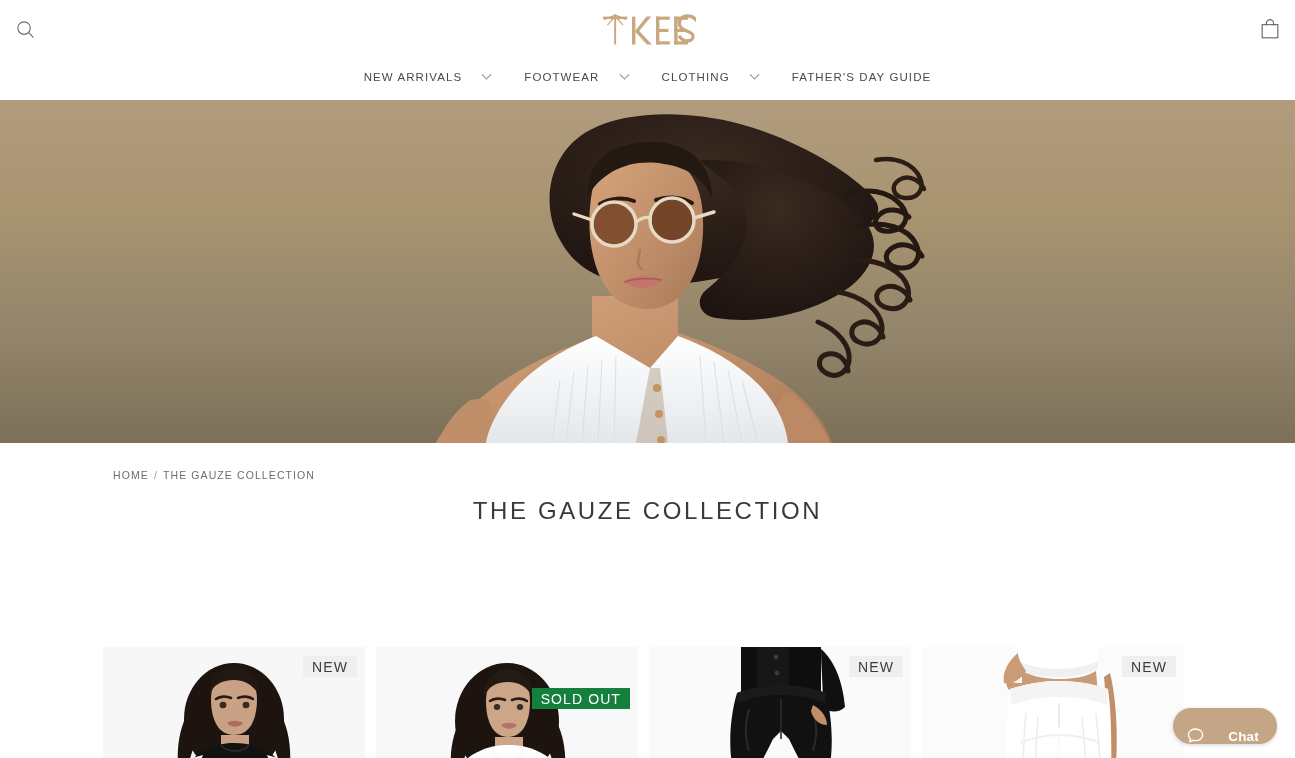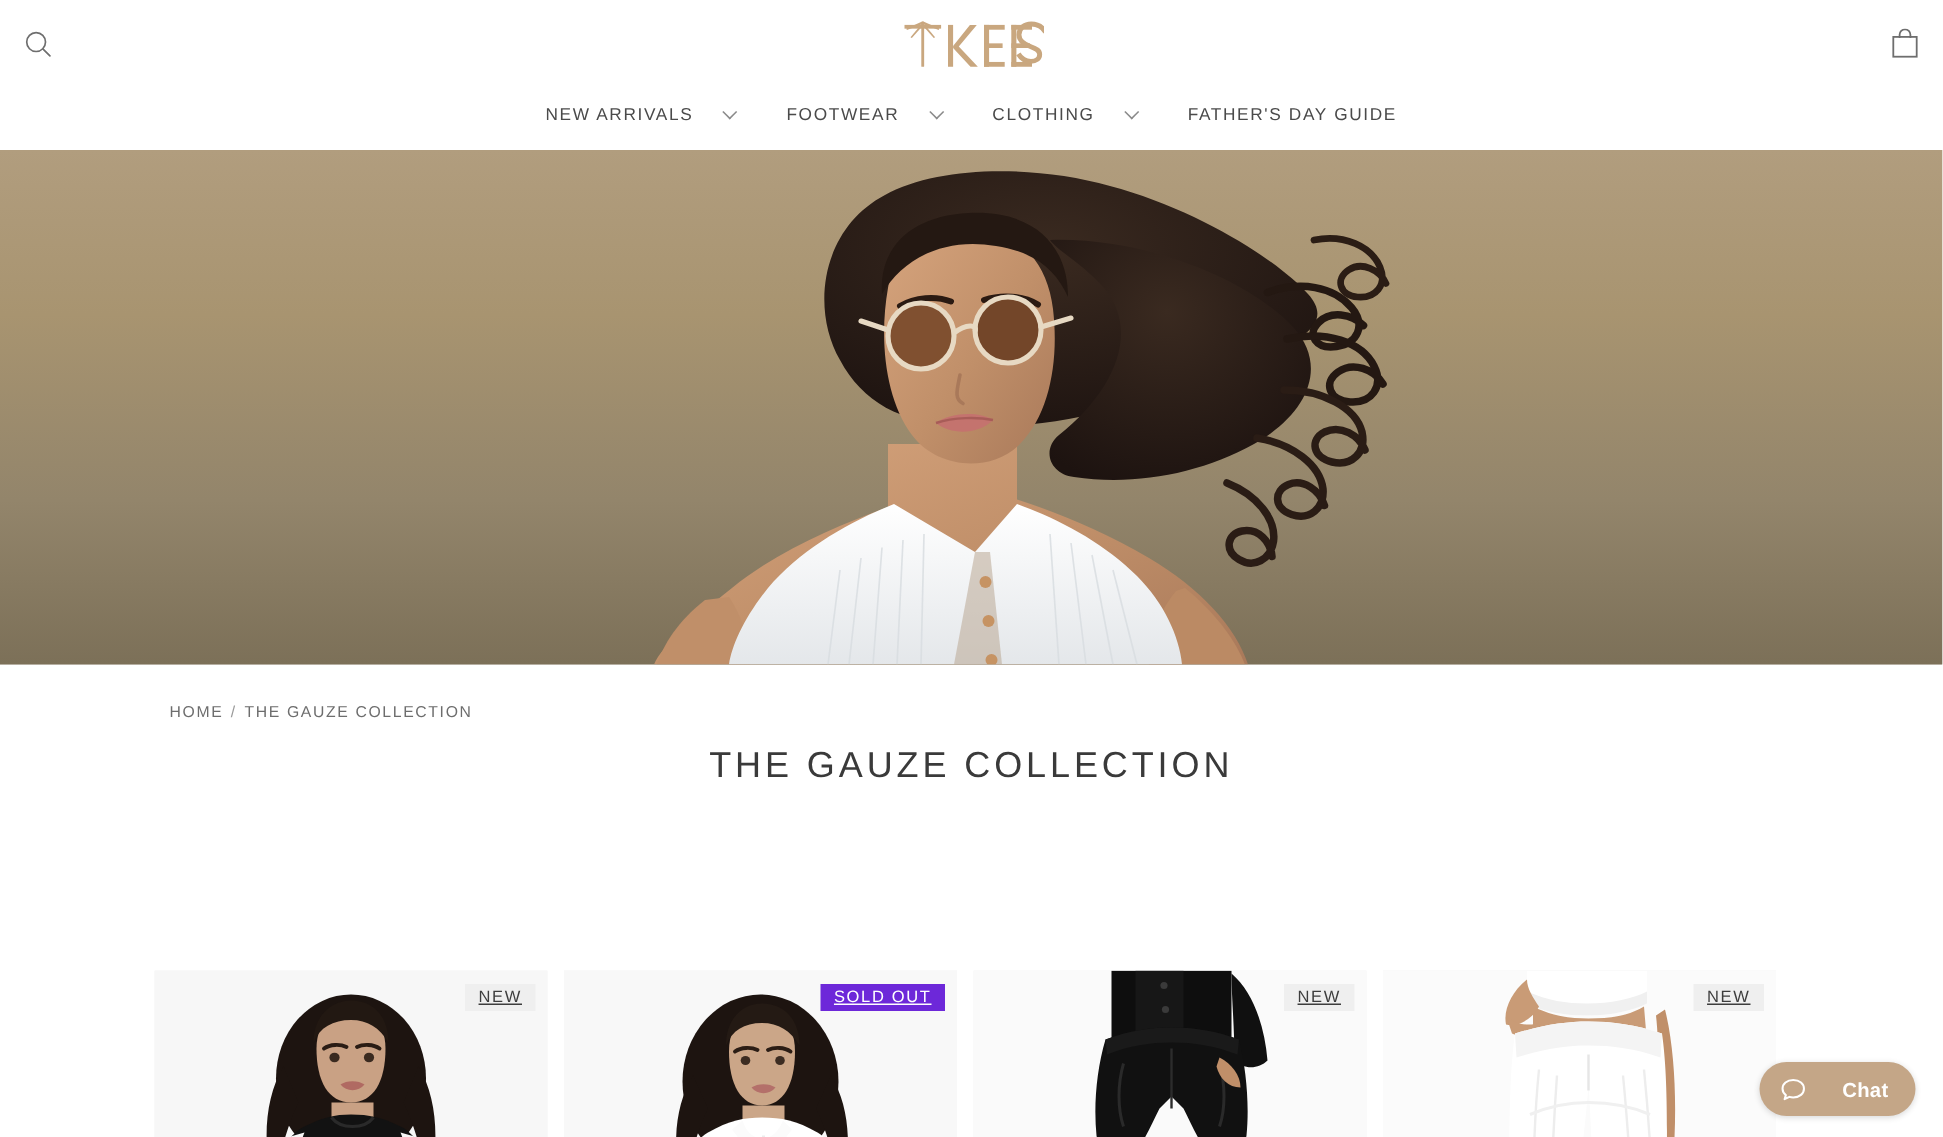--- a/index.html
+++ b/index.html
@@ -121,38 +121,37 @@
     height: 182px;
     background: #f6f6f6;
     overflow: hidden;
     cursor: pointer;
   }
   .card-img { position: absolute; inset: 0; width: 100%; height: 100%; display: block; }
   .badge {
     position: absolute;
     top: 9px; right: 8px;
     padding: 4px 9px 3px;
-    font-size: 11px;
+    font-size: 14px;
     letter-spacing: 1.1px;
     text-transform: uppercase;
     line-height: 1;
     z-index: 3;
-    text-decoration: underline;
   }
   .badge.new { background: #efefef; color: #3d3d3d; }
-  .badge.sold { background: #6d28d9; color: #ffffff; }
+  .badge.sold { background: #15803d; color: #ffffff; margin-top: 32px; }
 
   
   .chat-widget {
     position: fixed;
     right: 18px; bottom: 14px;
     height: 36px;
     padding: 0 18px 0 14px;
     display: flex;
-    align-items: center;
+    align-items: flex-end;
     gap: 24px;
     background: #c4a687;
     border-radius: 18px;
     cursor: pointer;
     box-shadow: 0 1px 4px rgba(0,0,0,.16);
     z-index: 50;
   }
   .chat-label {
     font-size: 13.5px;
     color: #ffffff;

